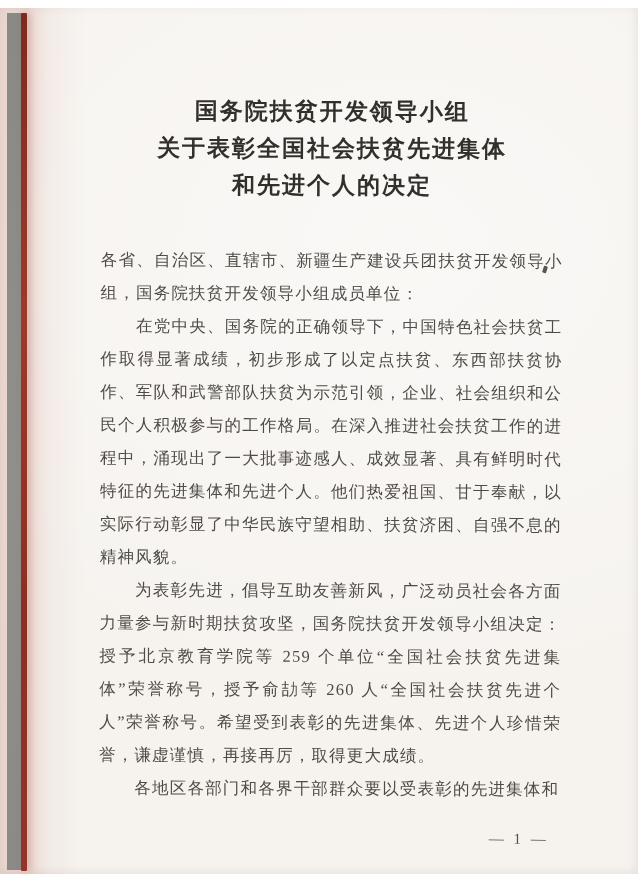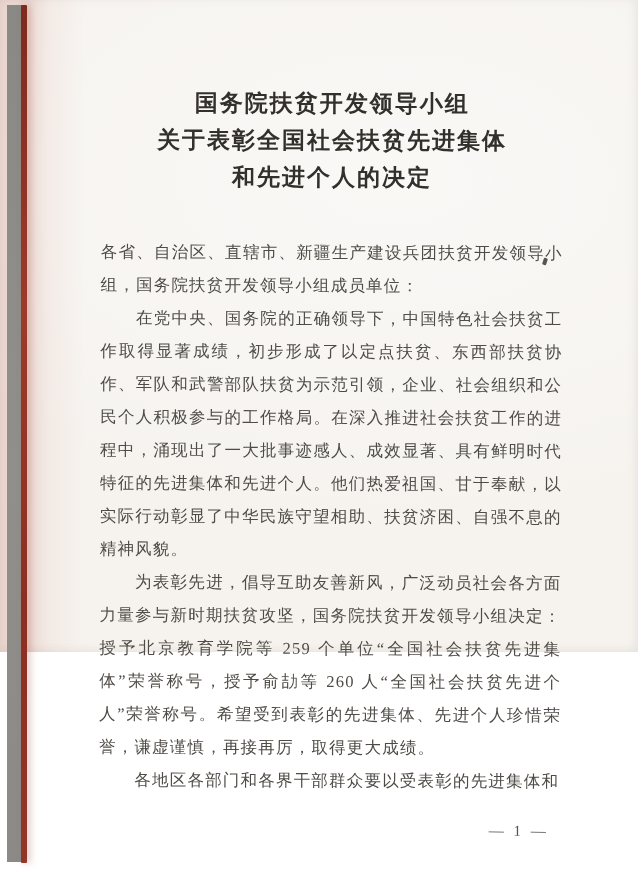--- a/index.html
+++ b/index.html
@@ -14,23 +14,23 @@
   .scan {
     position: relative;
     width: 638px;
     height: 877px;
     background: #ffffff;
   }
   
   .paper {
     position: absolute;
     left: 0;
-    top: 0;
+    top: 8px;
     width: 638px;
-    height: 652px;
+    height: 866px;
     background-color: #f6f3ef;
     background-image:
       linear-gradient(90deg, rgba(193,112,95,0.22) 26px, rgba(193,112,95,0.07) 48px, rgba(193,112,95,0) 85px),
       radial-gradient(120% 70% at 62% 28%, rgba(255,255,255,0.45), rgba(255,255,255,0) 75%);
     box-shadow: inset -4px 0 10px rgba(90,80,70,0.05), inset 0 -3px 8px rgba(90,80,70,0.05);
   }
   
   .binding-gray {
     position: absolute;
     left: 7px;

